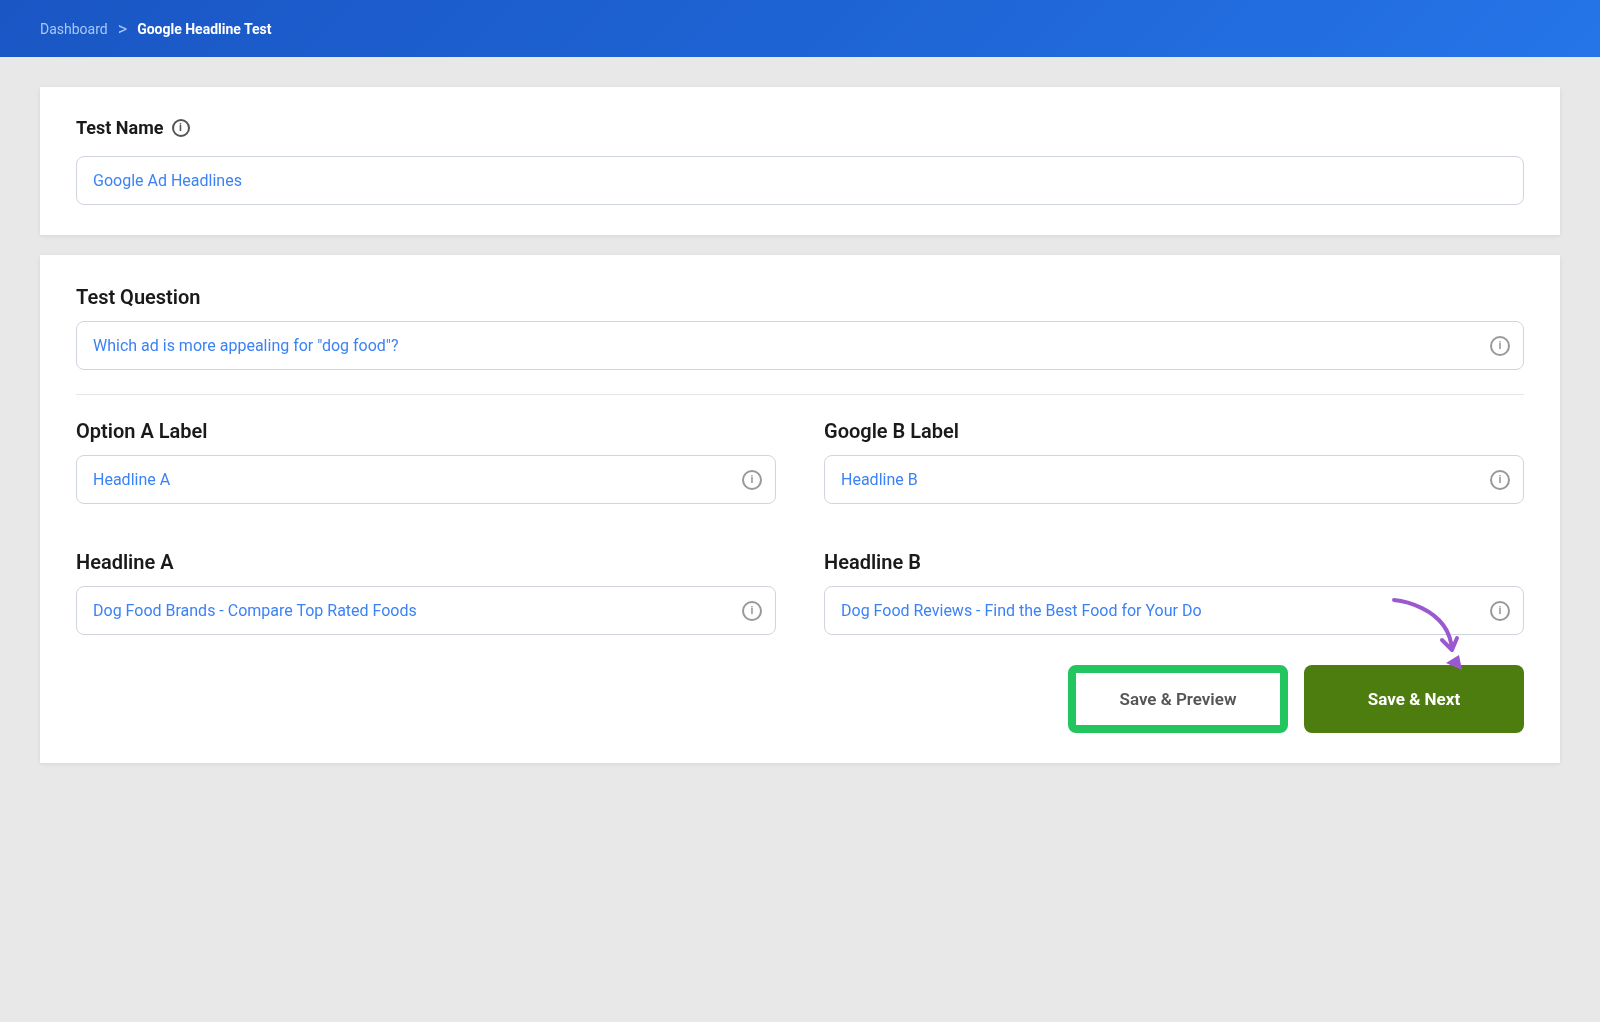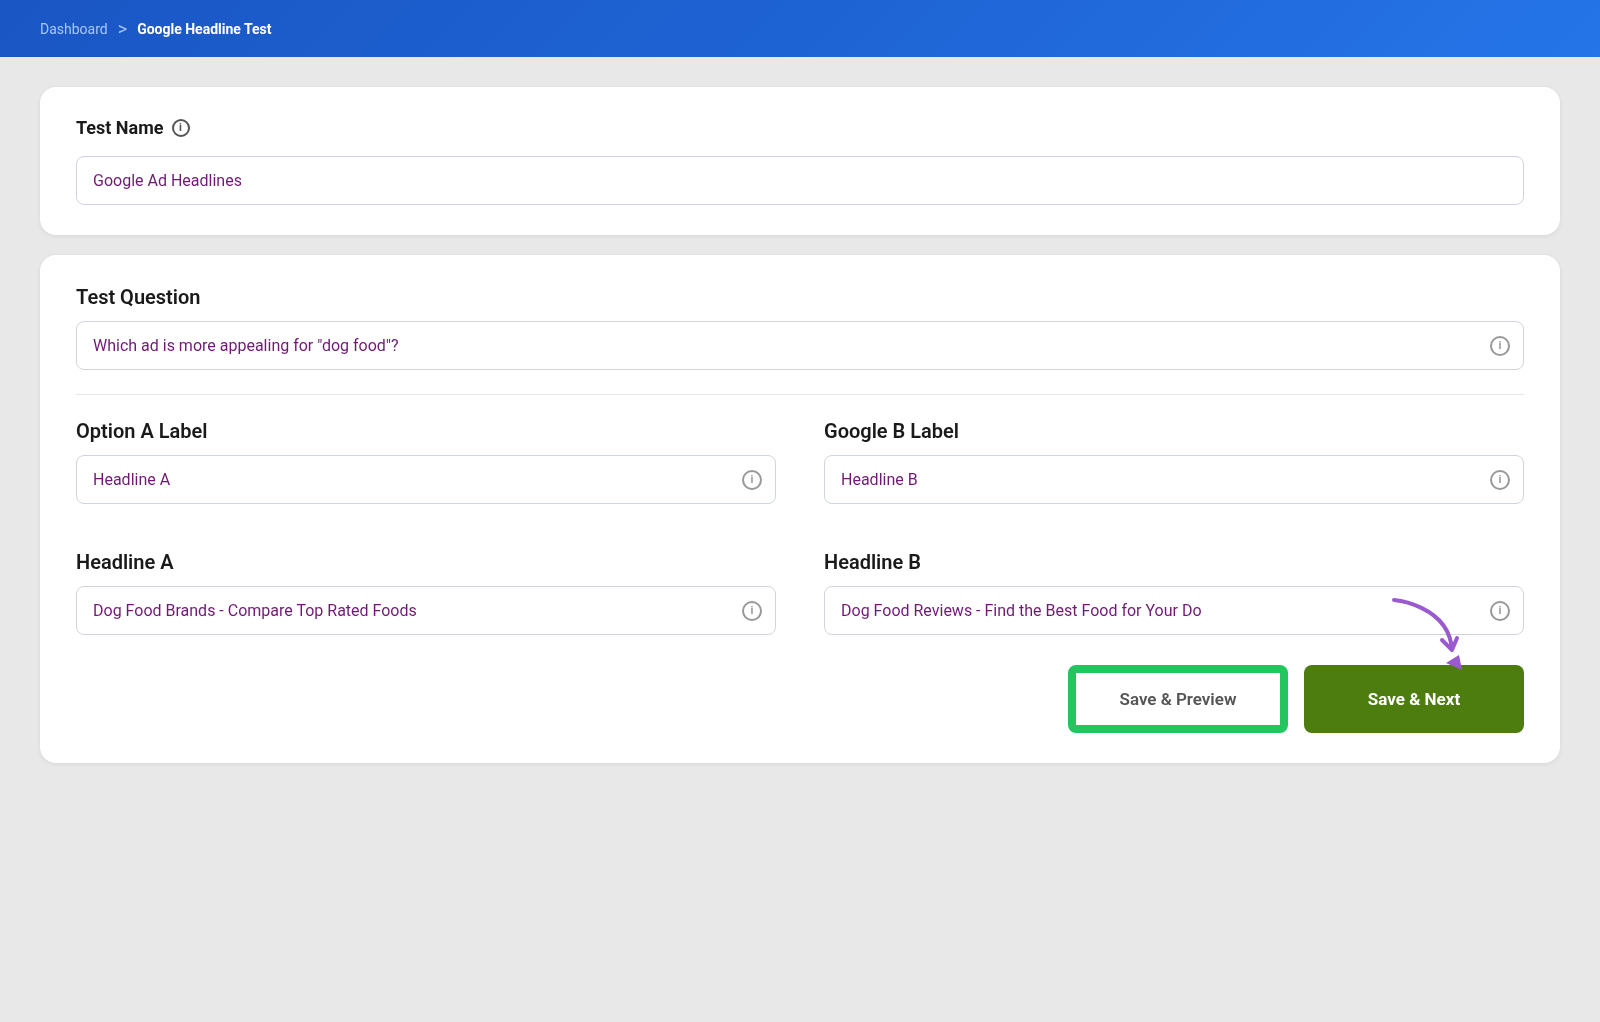--- a/index.html
+++ b/index.html
@@ -50,21 +50,21 @@
     .main-content {
       padding: 30px 40px;
       display: flex;
       flex-direction: column;
       gap: 20px;
     }
 
     
     .card {
       background: #ffffff;
-      border-radius: 16px;
+      border-radius: 1px;
       padding: 30px 36px;
       box-shadow: 0 1px 4px rgba(0,0,0,0.08);
     }
 
     
     .test-name-label {
       display: flex;
       align-items: center;
       gap: 8px;
       font-size: 18px;
@@ -86,21 +86,21 @@
       color: #555;
       flex-shrink: 0;
     }
 
     .input-field {
       width: 100%;
       border: 1.5px solid #d0d5dd;
       border-radius: 8px;
       padding: 14px 16px;
       font-size: 16px;
-      color: #701a75;
+      color: #3b82f6;
       outline: none;
       background: #fff;
     }
 
     
     .field-label {
       font-size: 20px;
       font-weight: 600;
       color: #1a1a1a;
       margin-bottom: 12px;

